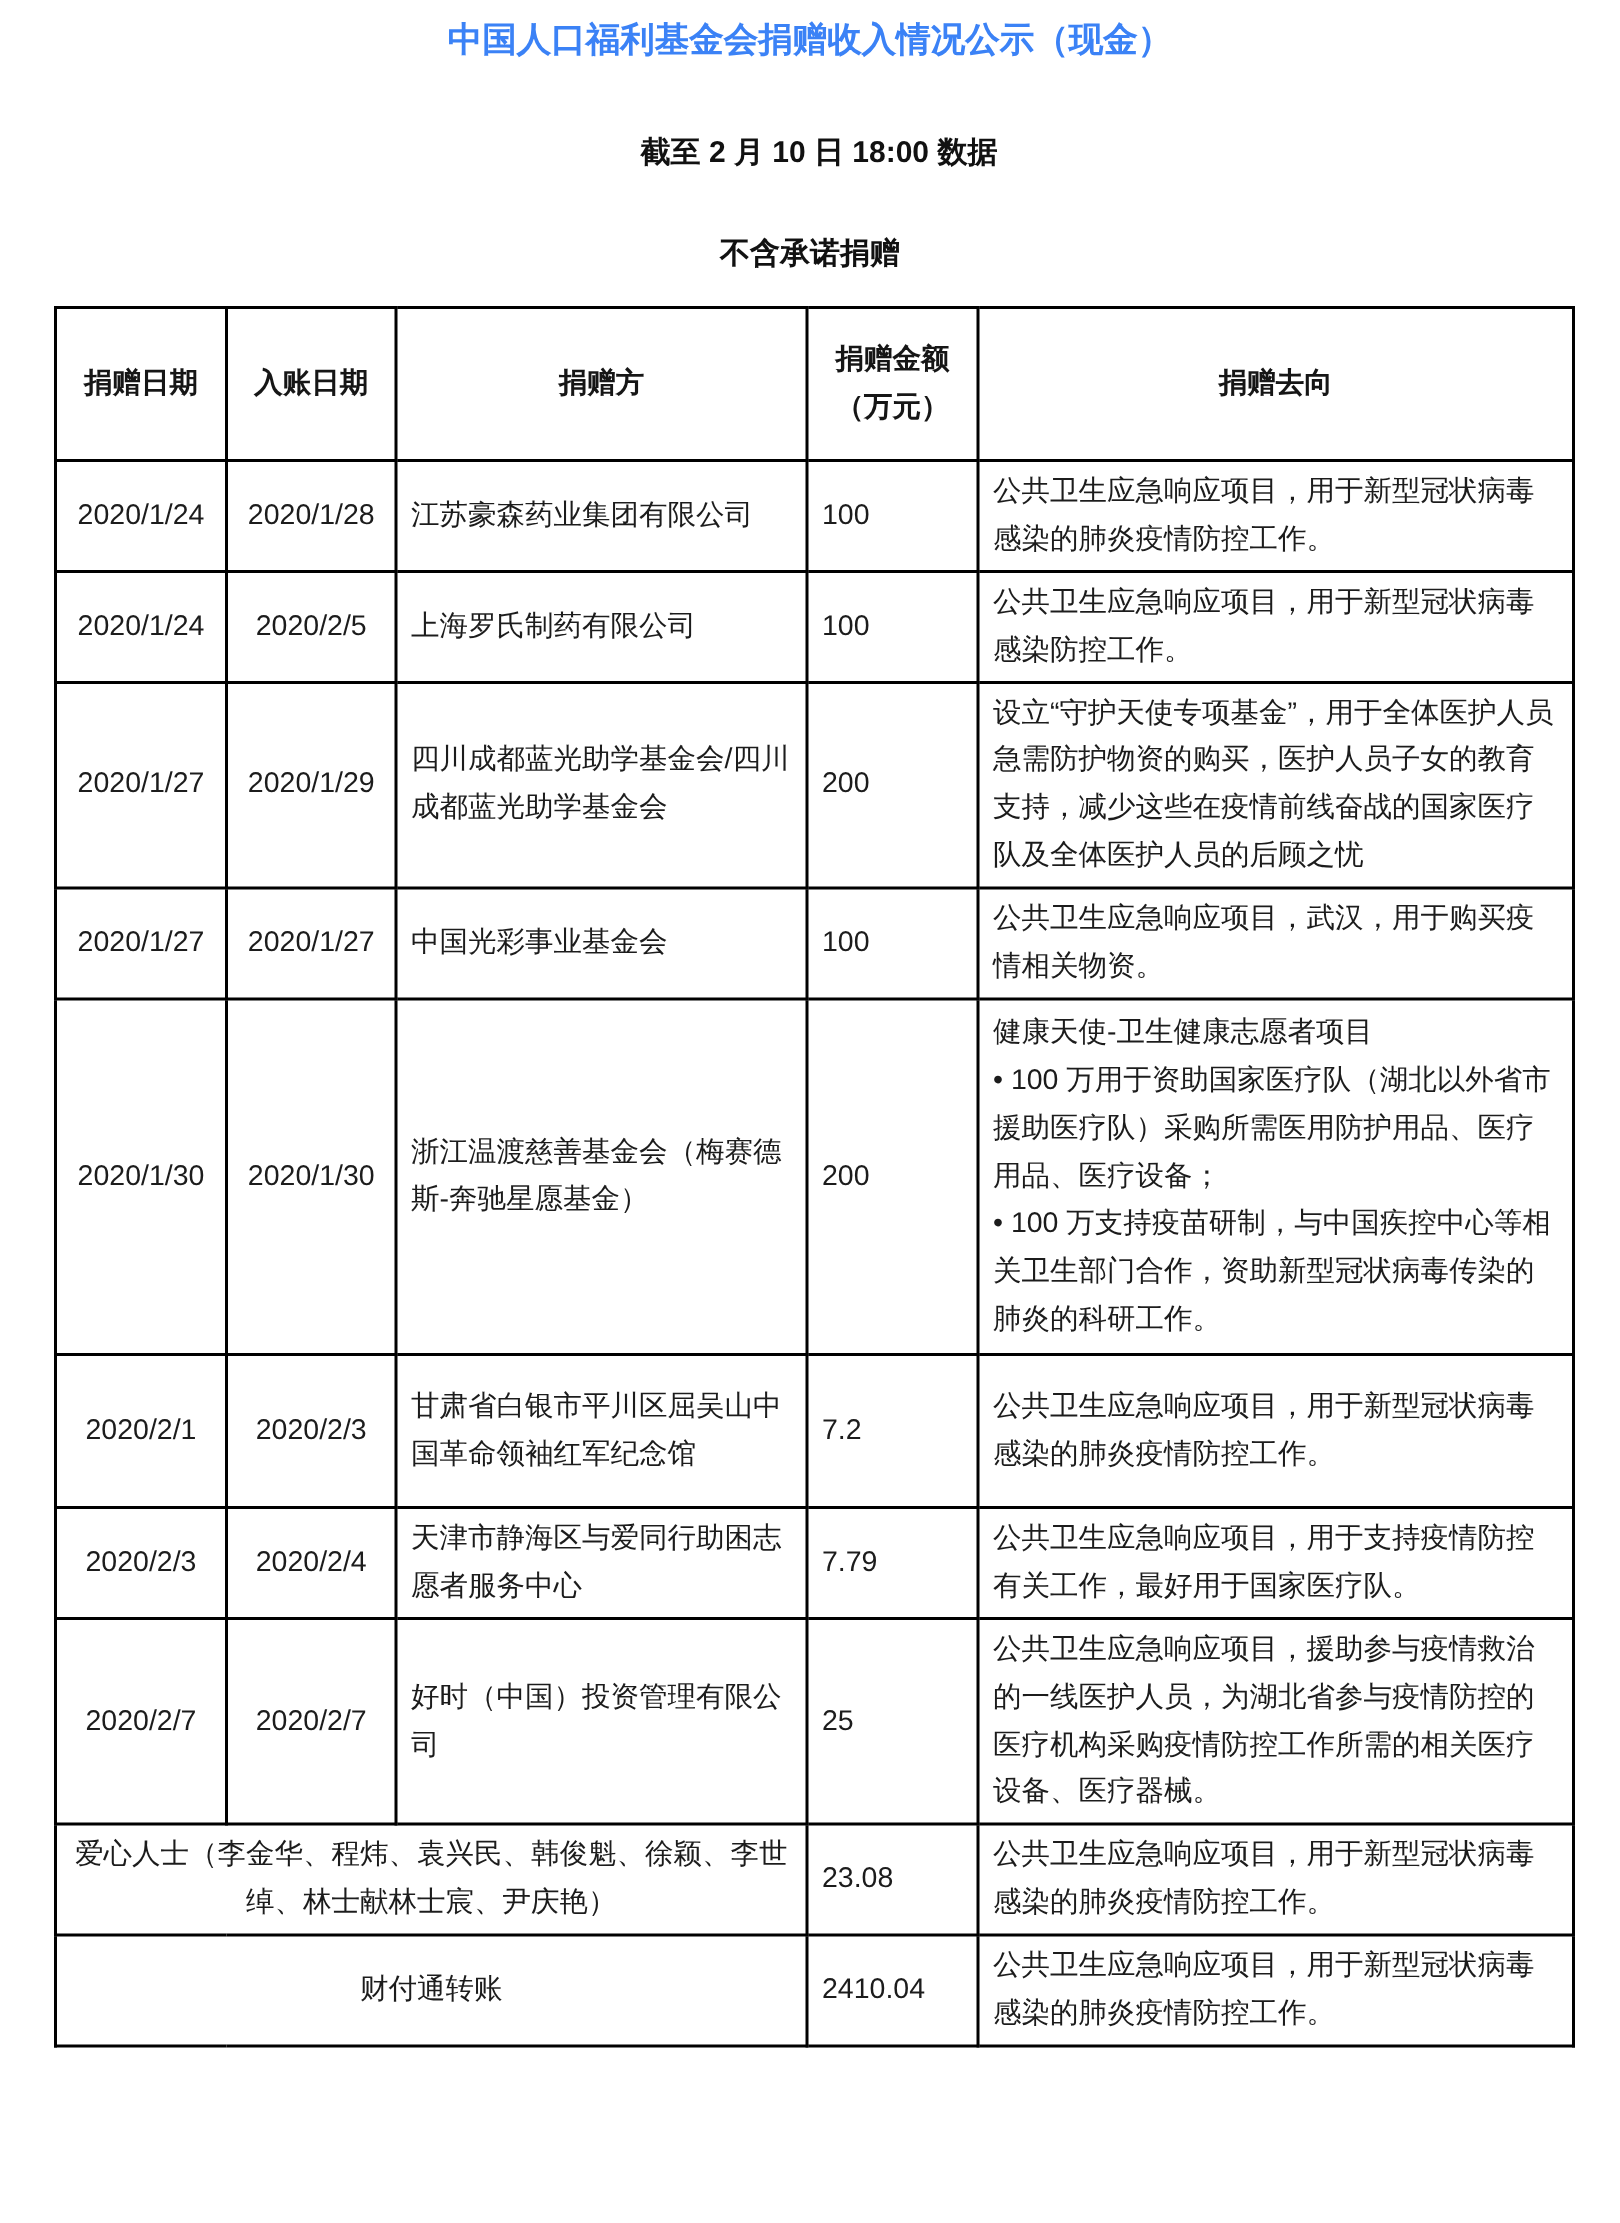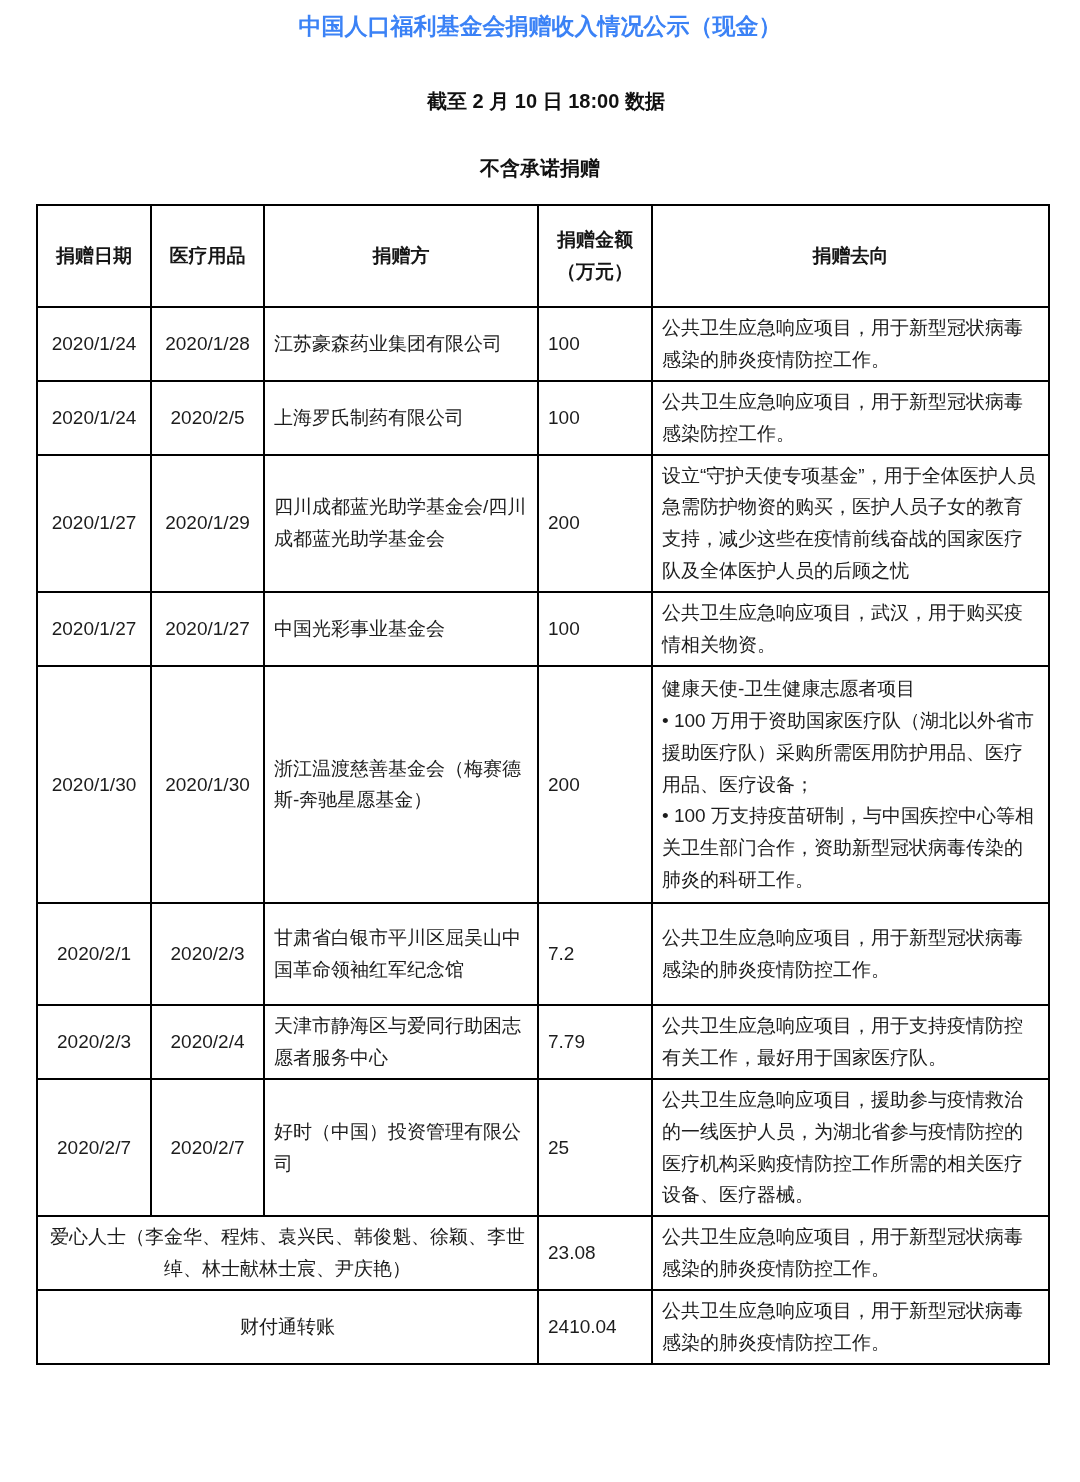--- a/index.html
+++ b/index.html
@@ -89,21 +89,21 @@
     <colgroup>
       <col style="width:114px">
       <col style="width:113px">
       <col style="width:274px">
       <col style="width:114px">
       <col style="width:397px">
     </colgroup>
     <thead>
       <tr class="rh-head">
         <th>捐赠日期</th>
-        <th>医疗用品</th>
+        <th>入账日期</th>
         <th>捐赠方</th>
         <th class="amount-head">捐赠金额（万元）</th>
         <th>捐赠去向</th>
       </tr>
     </thead>
     <tbody>
       <tr class="rh-70">
         <td class="date-cell">2020/1/24</td>
         <td class="date-cell">2020/1/28</td>
         <td class="donor-cell">江苏豪森药业集团有限公司</td>

